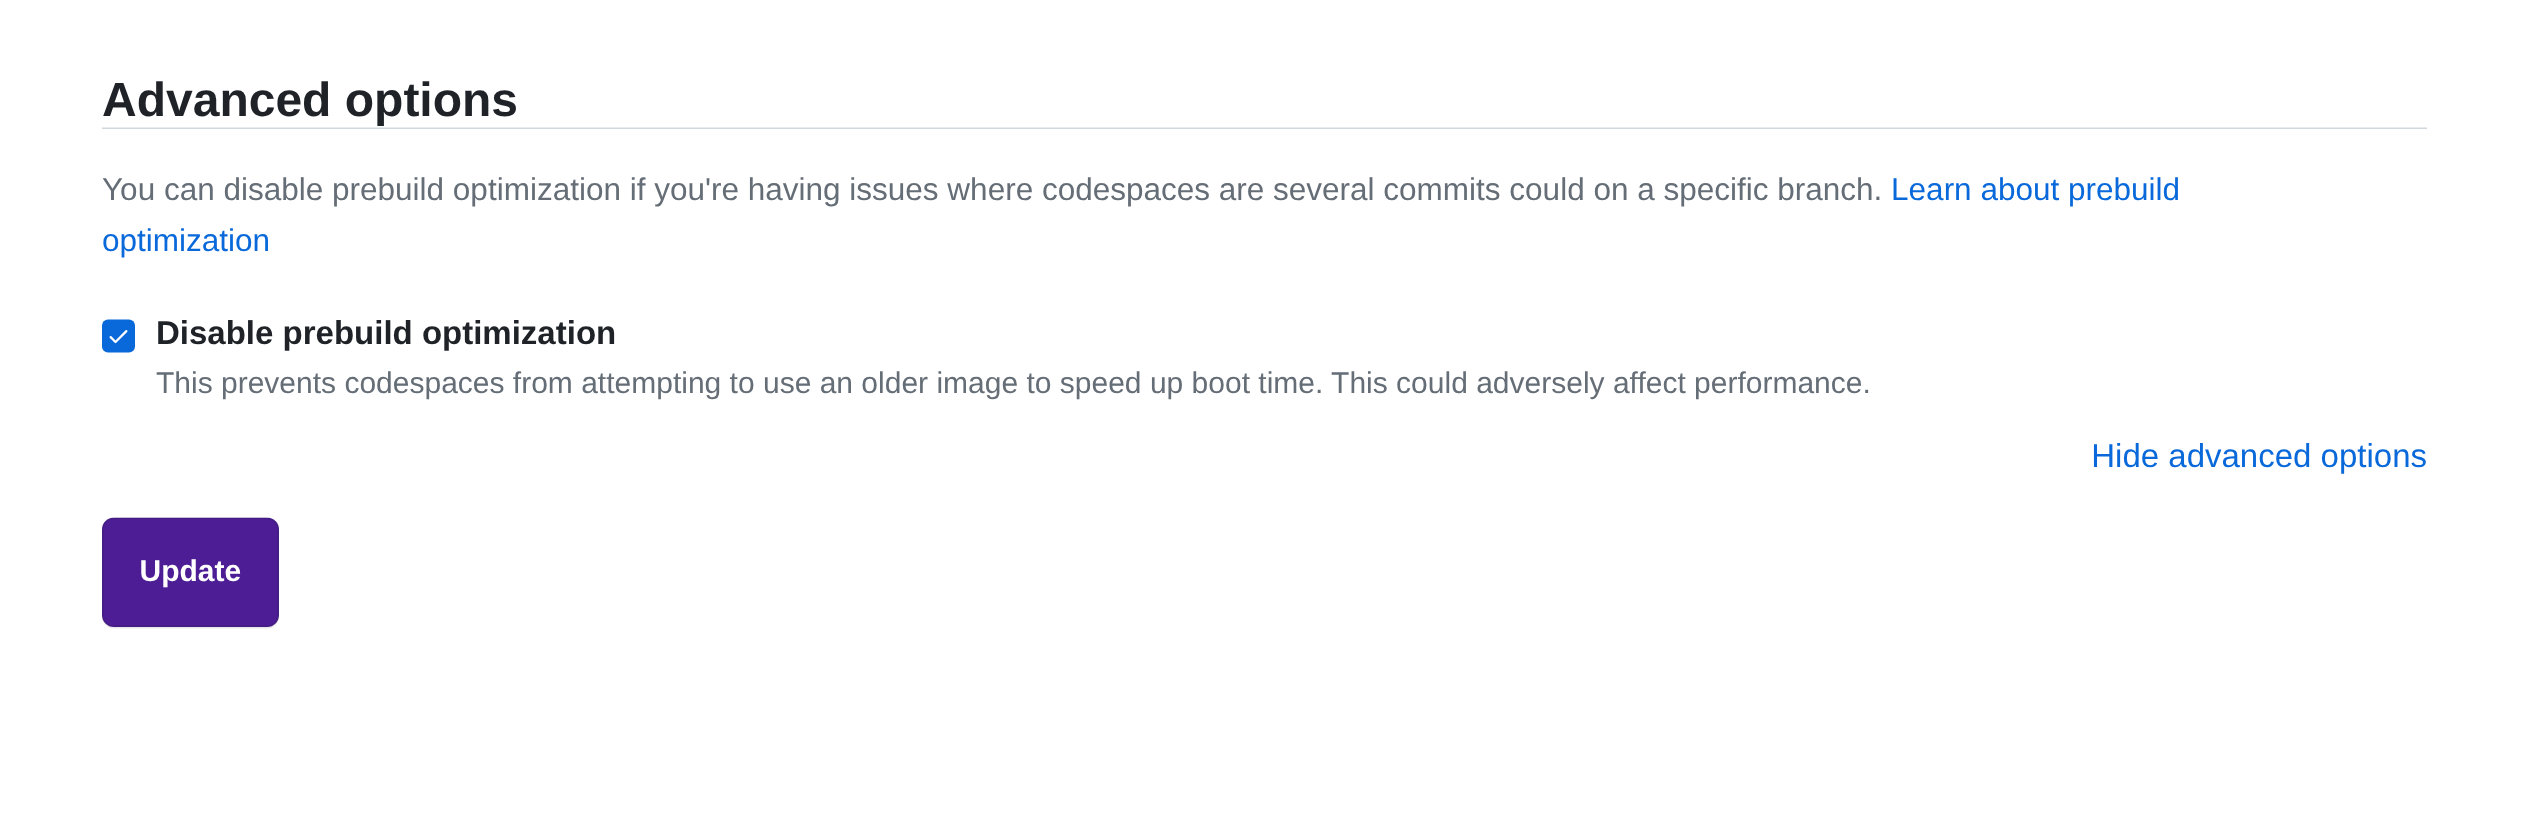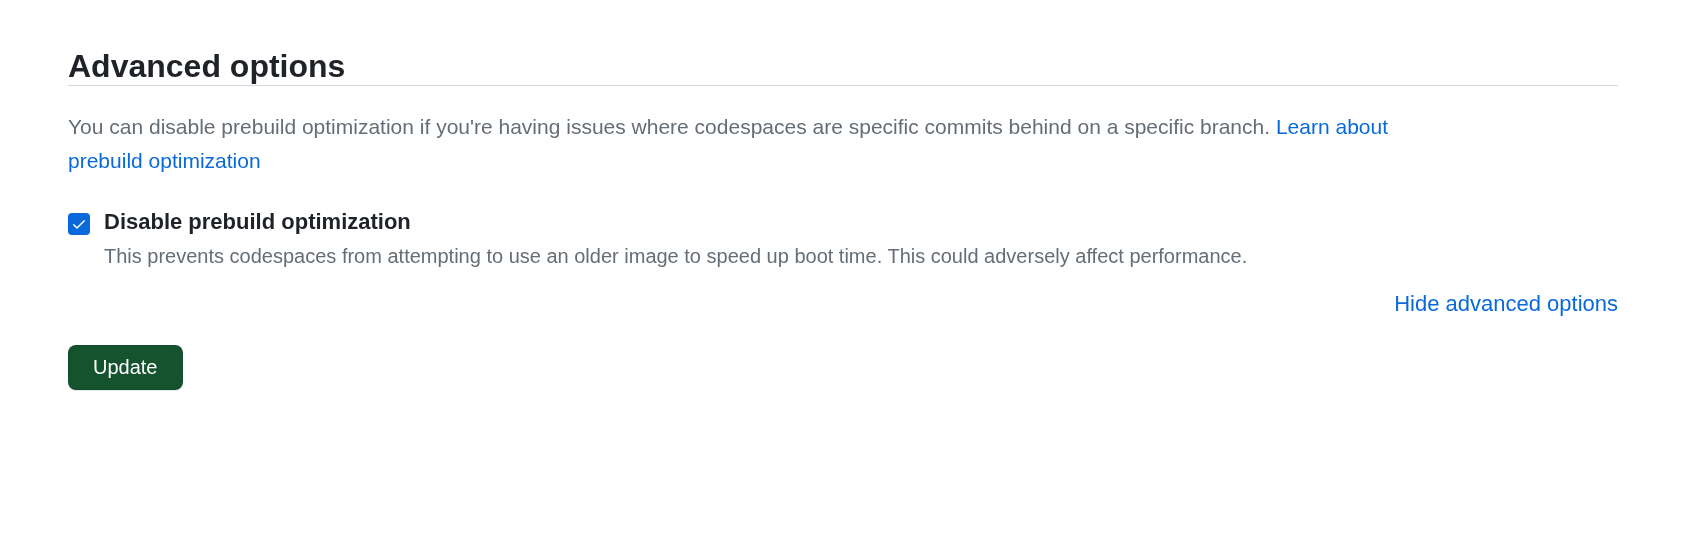--- a/index.html
+++ b/index.html
@@ -77,40 +77,40 @@
       margin-bottom: 28px;
     }
     .toggle-link {
       font-size: 22px;
       color: #0969da;
       text-decoration: none;
       cursor: pointer;
     }
     .update-btn {
       display: inline-block;
-      padding: 10px 24px;
+      padding: 24px 24px;
       font-size: 20px;
-      font-weight: 400;
+      font-weight: 700;
       color: #ffffff;
-      background-color: #14532d;
+      background-color: #4c1d95;
       border: 1px solid rgba(27,31,36,0.15);
       border-radius: 8px;
       cursor: pointer;
       box-shadow: 0 1px 0 rgba(27,31,36,0.1);
     }
   </style>
 </head>
 <body>
 
 
 
 <h2 class="section-title">Advanced options</h2>
 
 <p class="description">
-  <span>You can disable prebuild optimization if you're having issues where codespaces are specific commits behind on a specific branch. </span><a class="link">Learn about prebuild optimization</a>
+  <span>You can disable prebuild optimization if you're having issues where codespaces are several commits could on a specific branch. </span><a class="link">Learn about prebuild optimization</a>
 </p>
 
 <div class="checkbox-row">
   <div class="checkbox">
     <svg viewBox="0 0 16 16">
         <path d="M13.78 4.22a.75.75 0 010 1.06l-7.25 7.25a.75.75 0 01-1.06 0L2.22 9.28a.75.75 0 011.06-1.06L6 10.94l6.72-6.72a.75.75 0 011.06 0z"></path>
       </svg>
   </div>
   <div class="checkbox-content">
     <div class="checkbox-label">Disable prebuild optimization</div>

